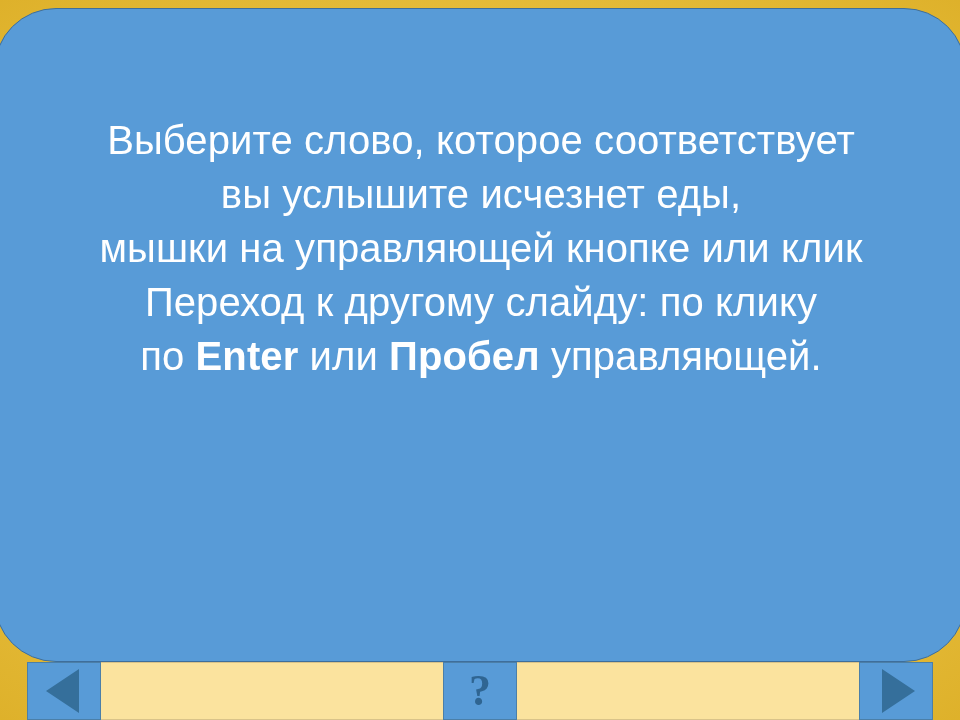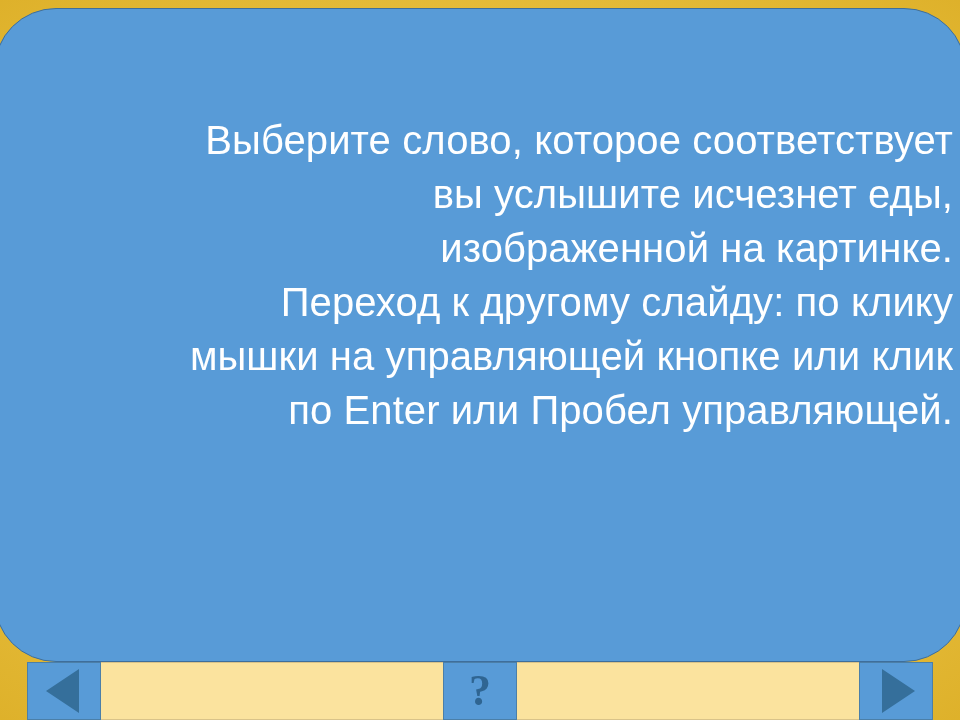--- a/index.html
+++ b/index.html
@@ -49,22 +49,22 @@
     text-align: center;
     color: #FFFFFF;
     font-size: 40px;
     line-height: 54px;
     font-weight: 400;
     letter-spacing: 0.1px;
     padding: 0 14px;
     box-sizing: border-box;
   }
 
-  #instruction-text .ln { display: block; white-space: nowrap; text-align: right; }
-  #instruction-text b { font-weight: normal; }
+  #instruction-text .ln { display: block; white-space: nowrap; }
+  #instruction-text b { font-weight: bold; }
 
   
   #nav-bar {
     position: absolute;
     left: 27px;
     top: 662px;
     width: 906px;
     height: 58px;
     display: flex;
     align-items: stretch;
@@ -113,23 +113,22 @@
 </head>
 <body>
 
 <div id="slide">
 
   <div id="content-panel">
 
     <div id="instruction-text">
       <span class="ln">Выберите слово, которое соответствует</span>
       <span class="ln">вы услышите исчезнет еды,</span>
-      <span class="ln">изображенной на картинке.</span>
+      <span class="ln">мышки на управляющей кнопке или клик</span>
       <span class="ln">Переход к другому слайду: по клику</span>
-      <span class="ln">мышки на управляющей кнопке или клик</span>
       <span class="ln"><span>по </span><b>Enter</b><span> или </span><b>Пробел</b><span> управляющей.</span></span>
     </div>
 
   </div>
 
   <div id="nav-bar">
 
     <div class="nav-btn" id="btn-prev">
       <span class="tri tri-left"></span>
     </div>

